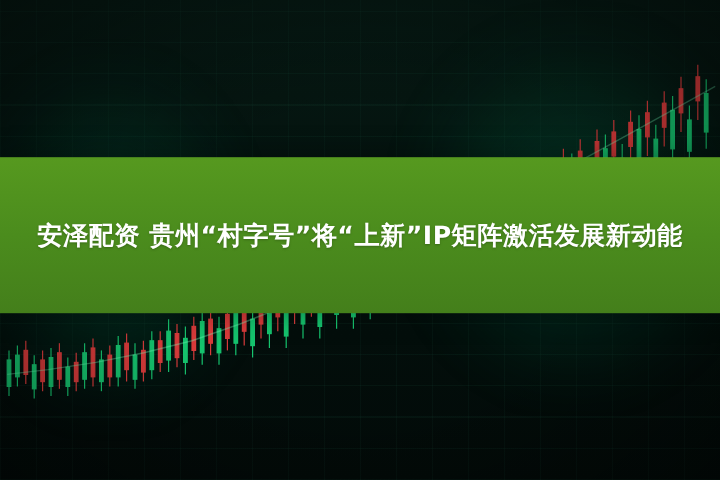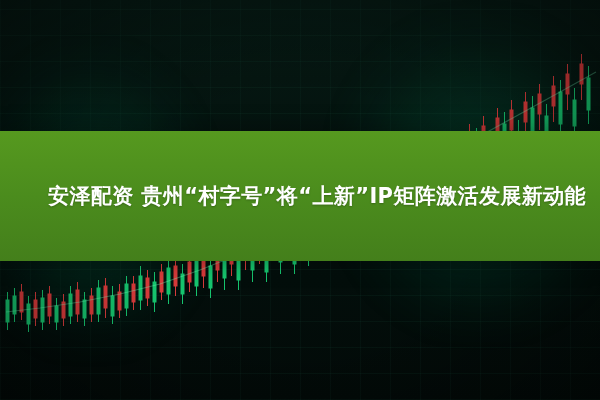--- a/index.html
+++ b/index.html
@@ -68,21 +68,21 @@
     position: absolute;
     left: 0;
     top: 131px;
     width: 600px;
     height: 130px;
     background: #4f8f1f;
     background: linear-gradient(180deg, #56991f 0%, #4b8c1d 50%, #447f1b 100%);
     box-shadow: 0 0 22px rgba(0,0,0,0.35);
     display: flex;
     align-items: center;
-    justify-content: flex-end;
+    justify-content: center;
     box-sizing: border-box;
     padding: 0 14px;
   }
   .headline-text {
     color: #ffffff;
     font-family: "DejaVu Sans", "Liberation Sans", sans-serif;
     font-size: 21px;
     line-height: 36px;
     font-weight: 700;
     text-align: center;

